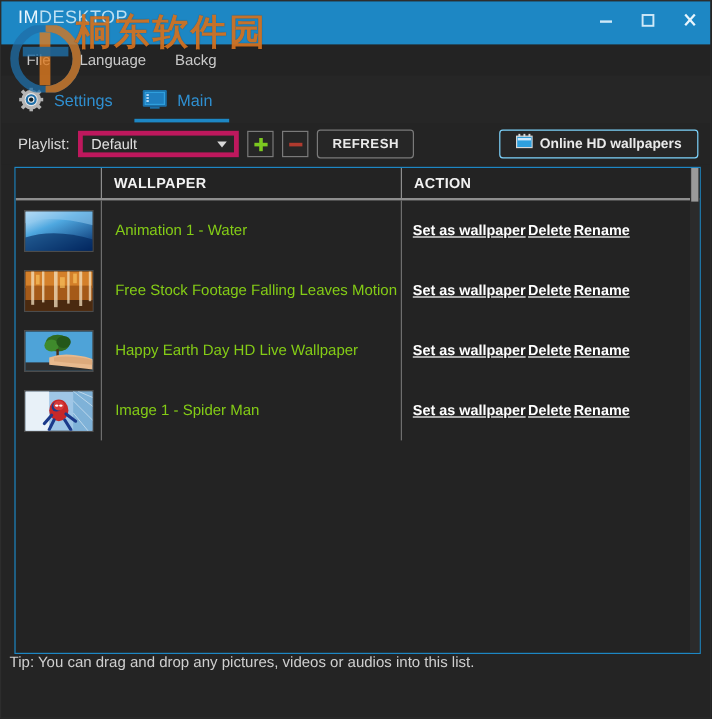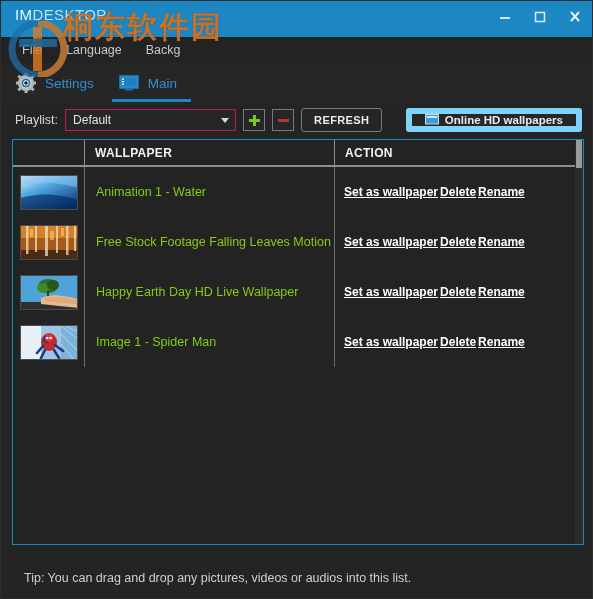--- a/index.html
+++ b/index.html
@@ -94,23 +94,23 @@
   .toolbar {
     height: 34px;
     display: flex;
     align-items: center;
     padding: 0 10px 0 14px;
     gap: 7px;
     background: #242424;
   }
   .tb-label { font-size: 12.5px; color: #d8d8d8; white-space: nowrap; }
   .combo {
-    width: 171px; height: 22px;
+    width: 134px; height: 22px;
     background: #262626;
-    border: 1px solid #be185d;
+    border: 4px solid #be185d;
     display: flex; align-items: center; justify-content: space-between;
     padding: 0 6px 0 7px;
   }
   .combo-value { font-size: 12px; color: #e2e2e2; }
   .combo-arrow {
     width: 0; height: 0;
     border-left: 4.5px solid transparent;
     border-right: 4.5px solid transparent;
     border-top: 5px solid #d8d8d8;
   }
@@ -132,21 +132,21 @@
     border: 1px solid #7a7a7a;
     border-radius: 3px;
     background: #262626;
     display: flex; align-items: center; justify-content: center;
     padding: 0 12px;
   }
   .textbtn span { font-size: 11px; font-weight: bold; color: #eaeaea; letter-spacing: .4px; white-space: nowrap; }
   .spacer { flex: 1; }
   .onlinebtn {
     height: 24px;
-    border: 6px solid #7dd3fc;
+    border: 1px solid #7dd3fc;
     border-radius: 3px;
     background: #262626;
     display: flex; align-items: center; gap: 6px;
     padding: 0 13px;
   }
   .onlinebtn .lbl { font-size: 11.5px; font-weight: bold; color: #eaeaea; white-space: nowrap; }
 
   
   .table-wrap {
     position: relative;
@@ -232,22 +232,22 @@
   .vscroll .thumbbar {
     position: absolute;
     top: 0; left: 1px;
     width: 6px; height: 28px;
     background: #9a9a9a;
   }
 
   
   .tipbar {
     height: 40px;
-    display: flex; align-items: flex-end;
-    padding-left: 23px;
+    display: flex; align-items: flex-start;
+    padding-left: 7px;
   }
   .tipbar span { font-size: 12.5px; color: #cfcfcf; }
 
   
   .wm { position: absolute; pointer-events: none; user-select: none; }
   .wm-logo { left: 6px; top: 20px; width: 68px; height: 56px; opacity: .88; }
   .wm-cn {
     left: 62px; top: 6px;
     font-family: "DejaVu Sans", sans-serif;
     font-size: 30px; font-weight: bold;

